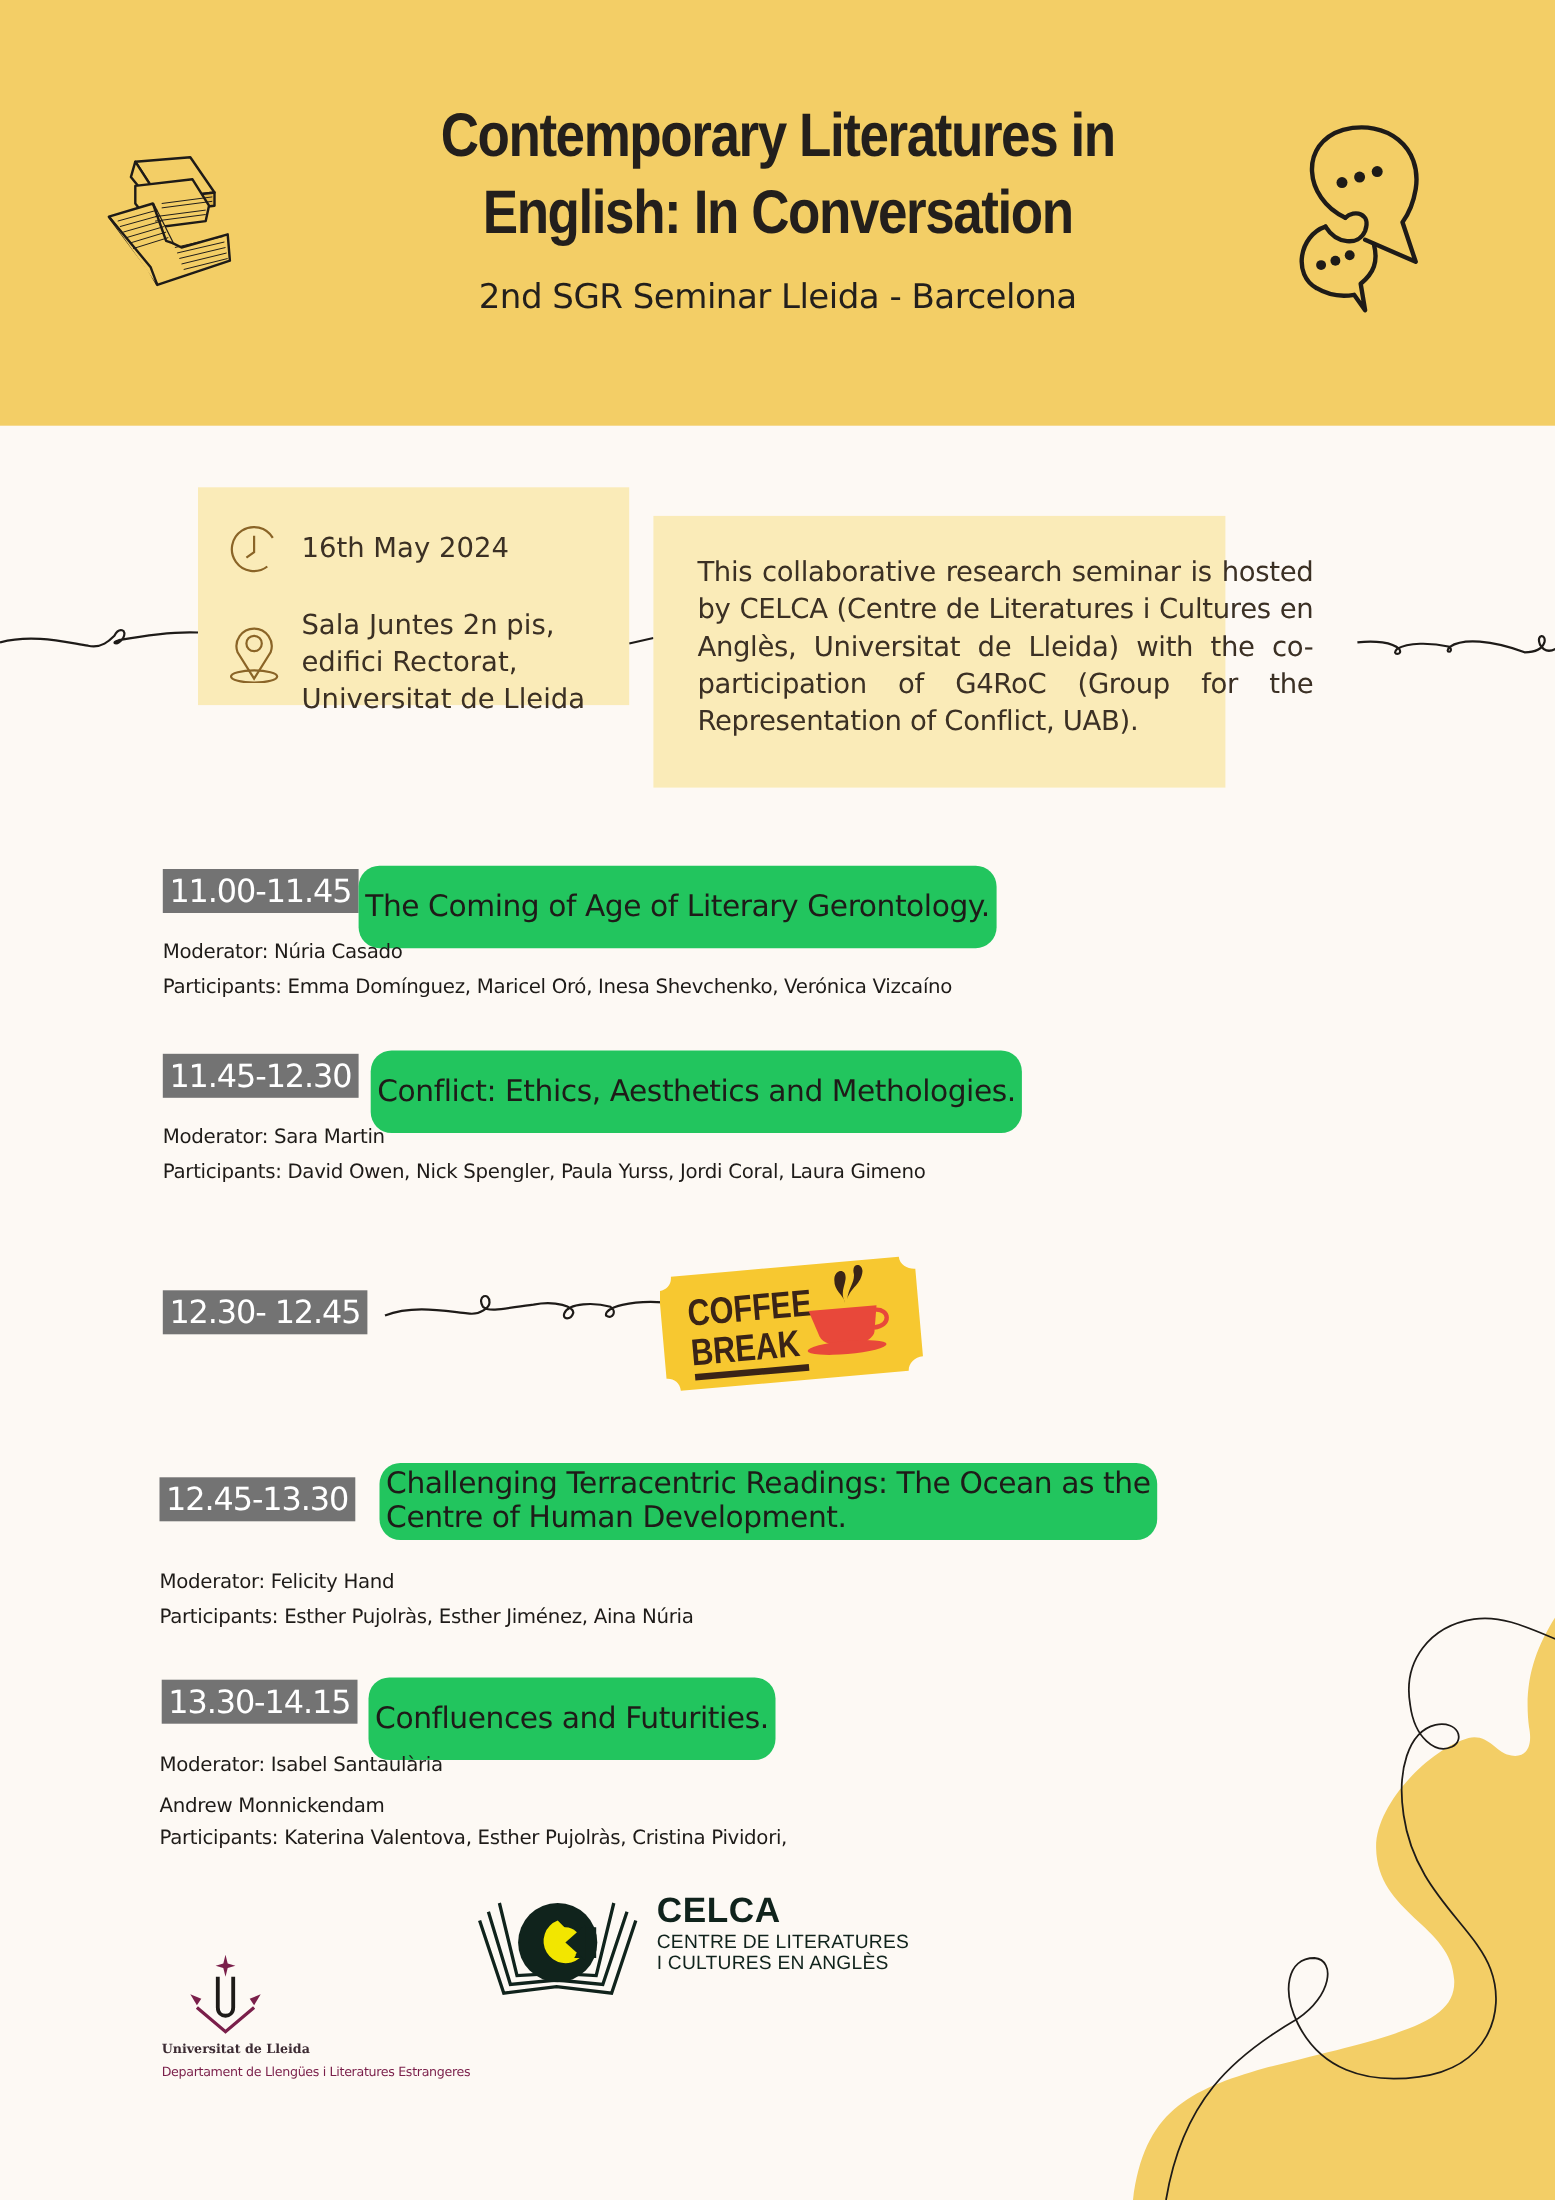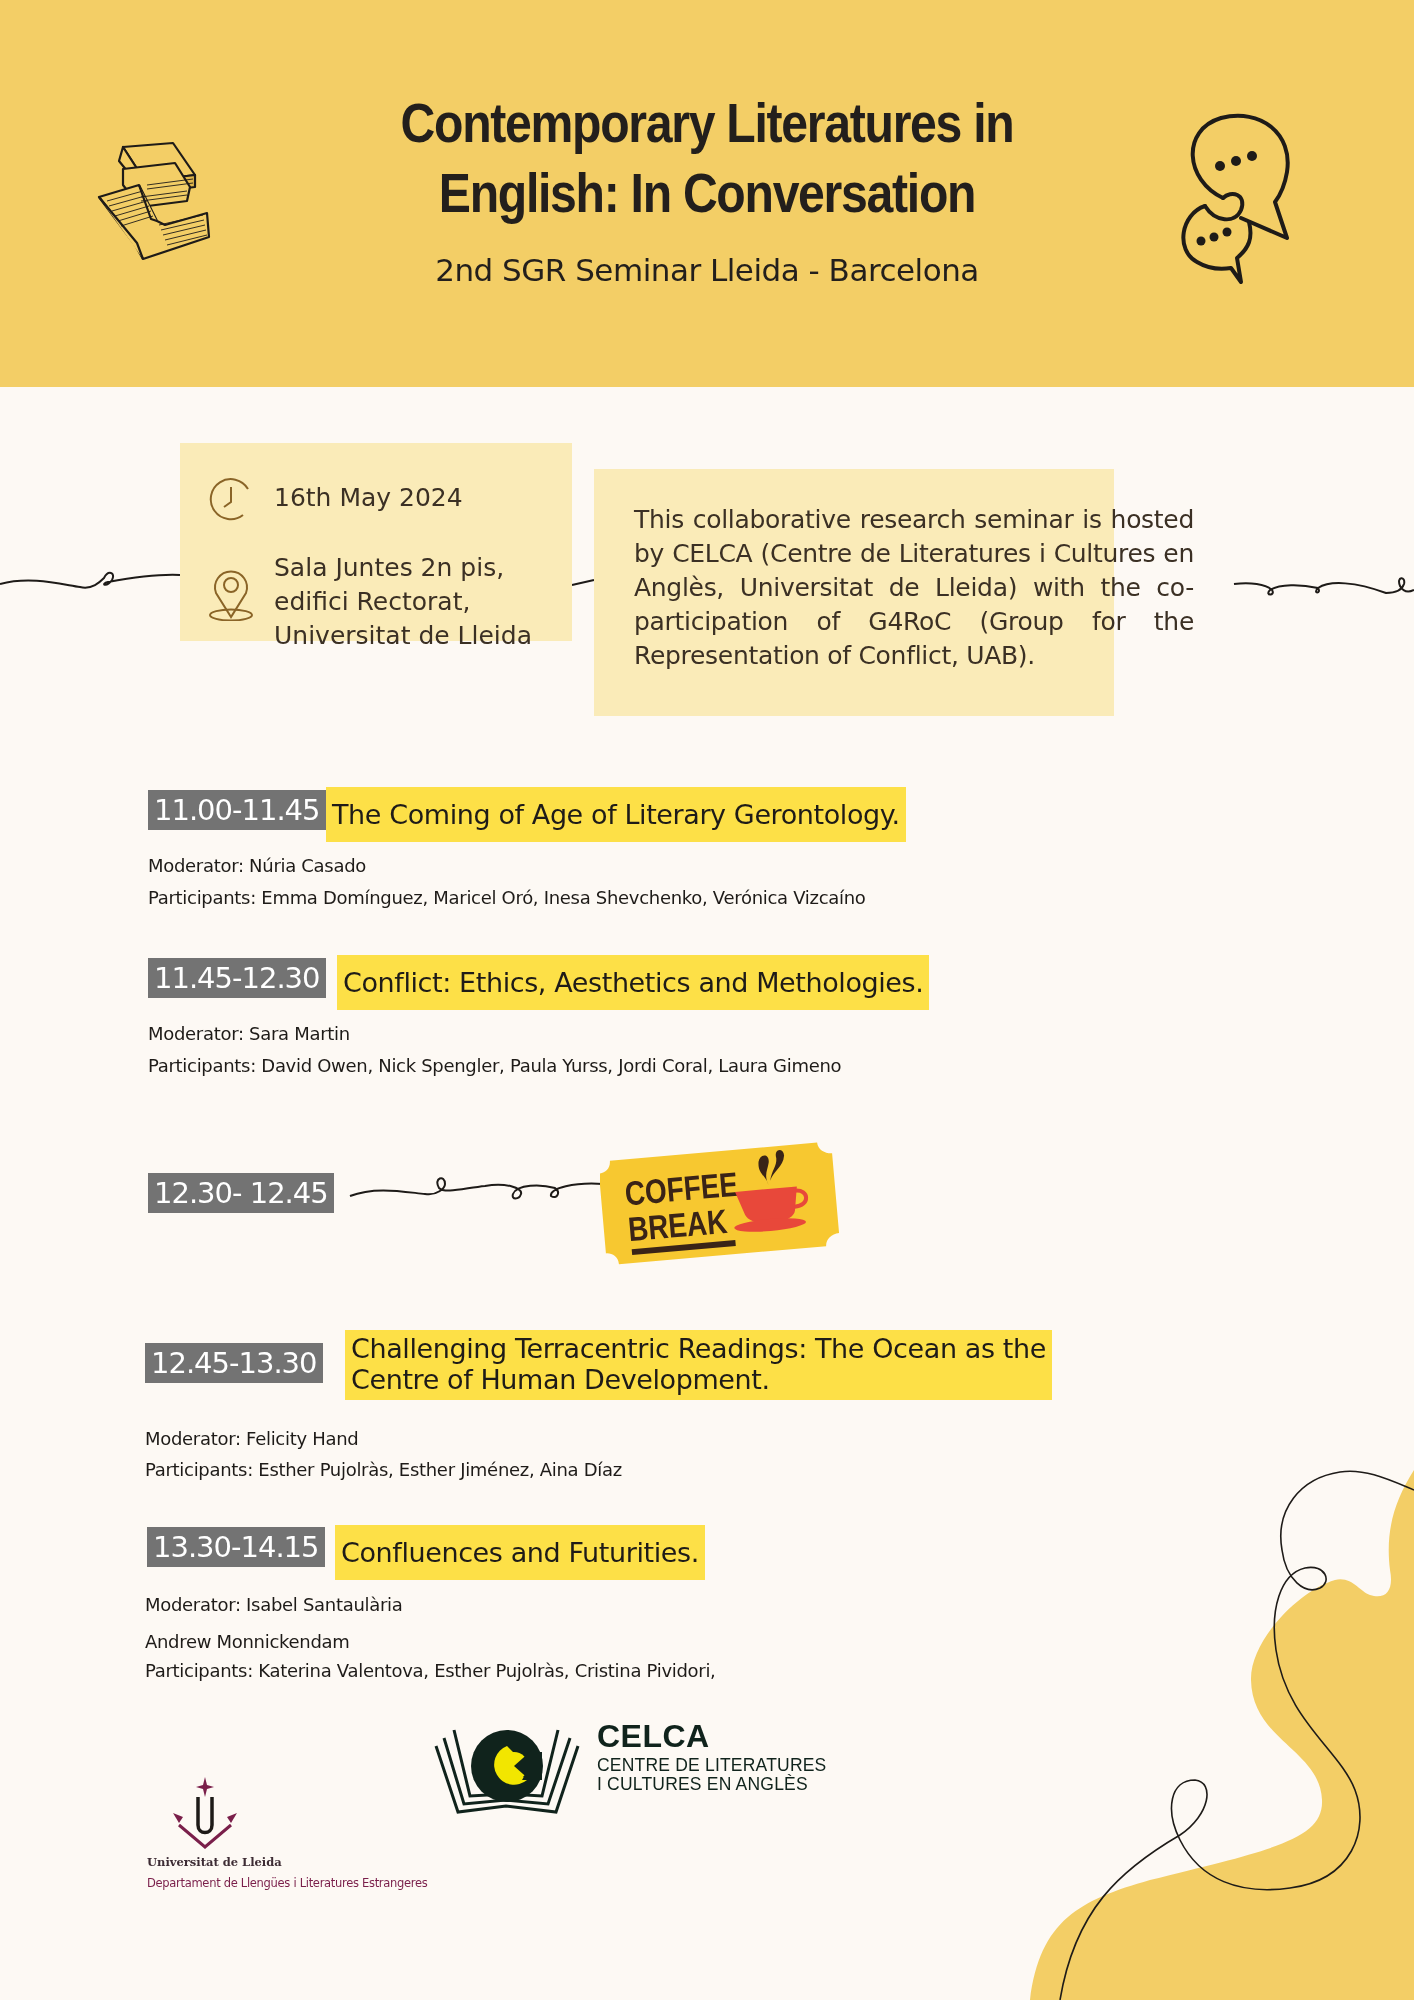--- a/index.html
+++ b/index.html
@@ -40,22 +40,22 @@
   }
   .wavy { pointer-events: none; }
 
   
   .time-badge {
     background: #737373; color: #ffffff; font-size: 29px; line-height: 40px;
     height: 40px; padding: 0 6px; white-space: nowrap; letter-spacing: -1px;
     font-family: "DejaVu Sans", sans-serif;
   }
   .session-title {
-    background: #fde047; color: #1e1b18; font-size: 27px; line-height: 31px;
-    padding: 12px 6px; letter-spacing: -0.4px;
+    background: #22c55e; color: #1e1b18; font-size: 27px; line-height: 31px;
+    padding: 22px 6px; letter-spacing: -0.4px; border-radius: 19px;
   }
   .line { font-size: 18px; line-height: 32px; color: #1e1b18; letter-spacing: -0.3px; white-space: nowrap; margin-top: 13px; }
 
   
   .ticket { left: 600px; top: 1135px; width: 246px; height: 136px; }
 
   
   .udl-logo { left: 145px; top: 1775px; width: 270px; height: 120px; }
   .udl-name { position: absolute; left: 2px; top: 80px; font-family: "DejaVu Serif", serif; font-weight: 700; font-size: 11.5px; color: #3d2c34; }
   .udl-dept { position: absolute; left: 2px; top: 101px; font-size: 11.5px; color: #7a1f4a; white-space: nowrap; letter-spacing: -0.3px; }
@@ -171,21 +171,21 @@
     </g>
   </g>
 </svg>
 
 <div class="abs time-badge" style="left:145px;top:1343px">12.45-13.30</div>
 <div class="abs session-title" style="left:345px;top:1330px;padding-top:3px;padding-bottom:5px">
   <div>Challenging Terracentric Readings: The Ocean as the</div>
   <div>Centre of Human Development.</div>
 </div>
 <div class="abs line" style="left:145px;top:1410px">Moderator: Felicity Hand</div>
-<div class="abs line" style="left:145px;top:1441px">Participants: Esther Pujolràs, Esther Jiménez, Aina Díaz</div>
+<div class="abs line" style="left:145px;top:1441px">Participants: Esther Pujolràs, Esther Jiménez, Aina Núria</div>
 
 <div class="abs time-badge" style="left:147px;top:1527px">13.30-14.15</div>
 <div class="abs session-title" style="left:335px;top:1525px">Confluences and Futurities.</div>
 <div class="abs line" style="left:145px;top:1576px">Moderator: Isabel Santaulària</div>
 <div class="abs line" style="left:145px;top:1614px;line-height:29px">
   <div>Andrew Monnickendam</div>
   <div>Participants: Katerina Valentova, Esther Pujolràs, Cristina Pividori,</div>
 </div>
 
 <svg class="abs" style="left:1000px;top:1440px;width:414px;height:560px" viewBox="0 0 414 560">

